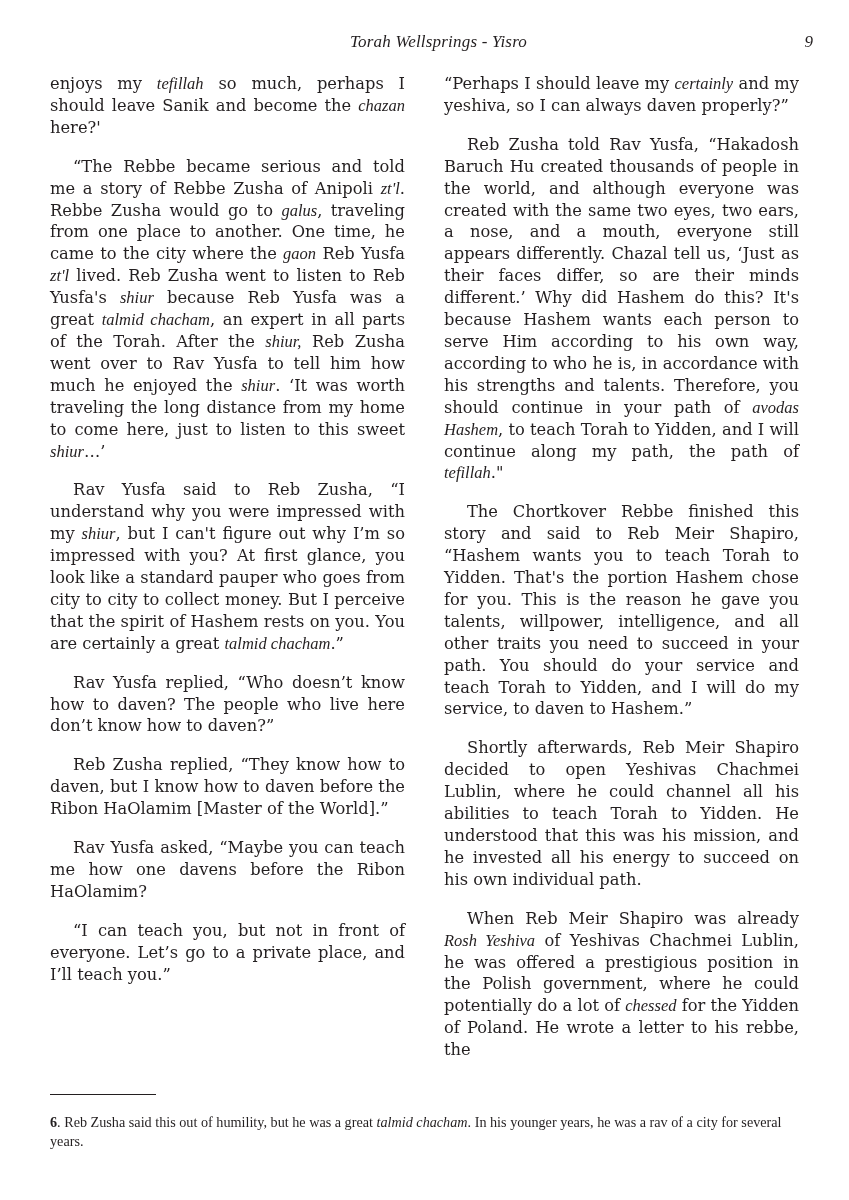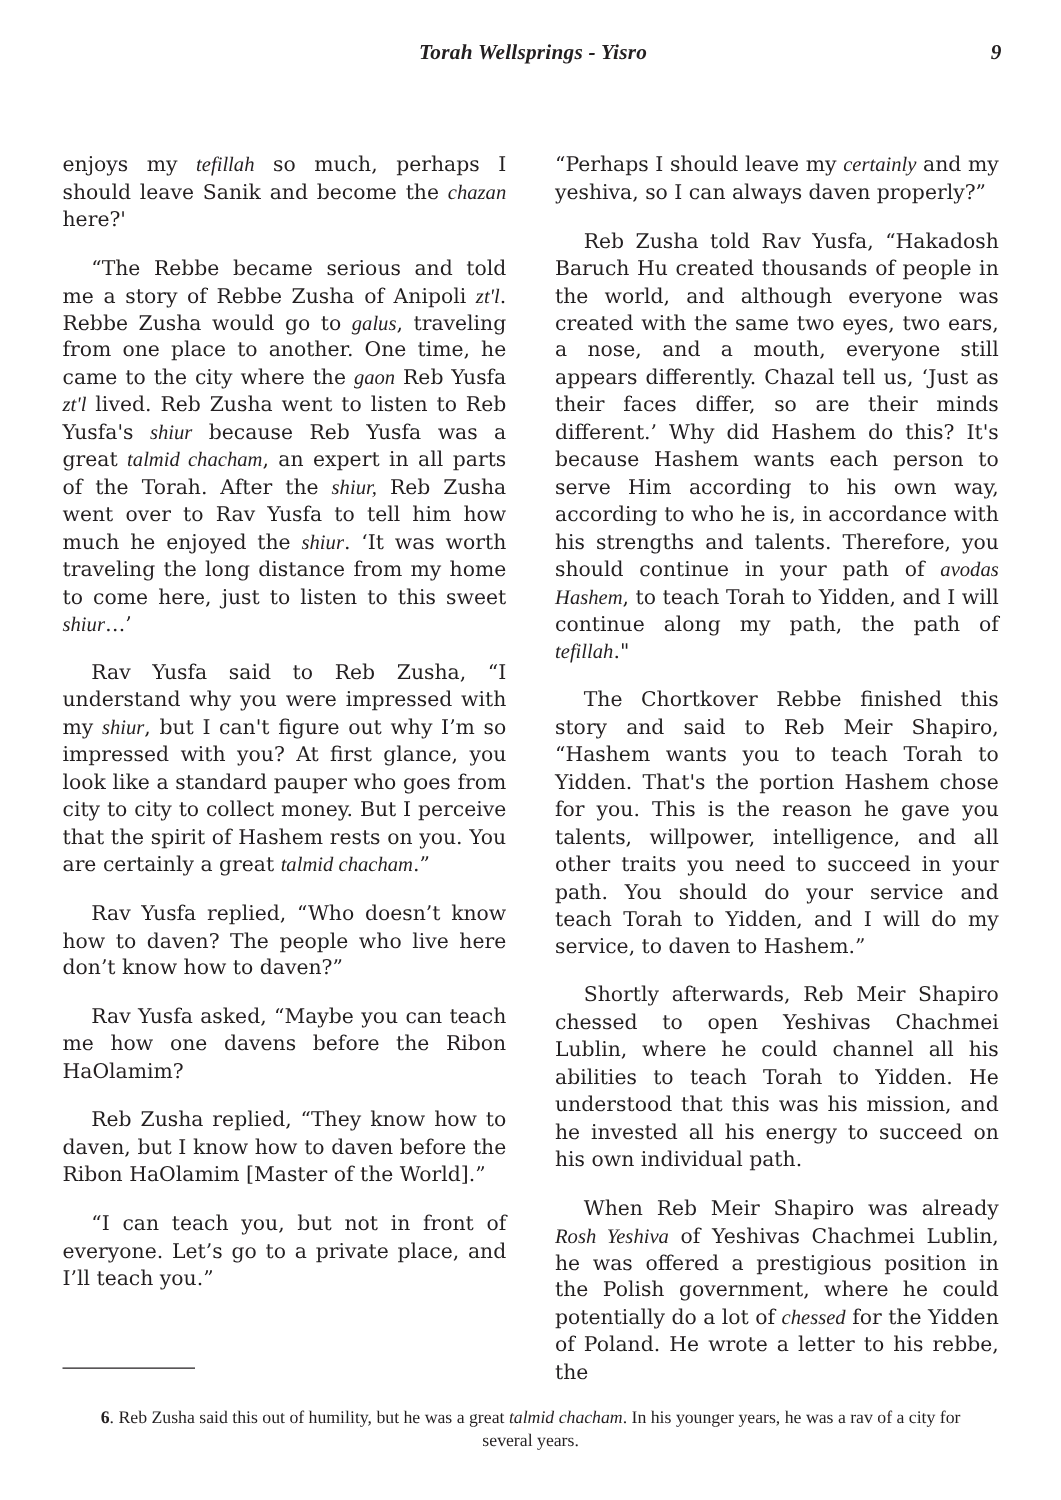--- a/index.html
+++ b/index.html
@@ -11,24 +11,23 @@
       width: 849px;
       height: 1200px;
       position: relative;
       overflow: hidden;
       color: #231f20;
       font-family: "DejaVu Serif", "Liberation Serif", serif;
     }
     .page-header {
       position: absolute;
       top: 32px;
-      left: 52px;
+      left: 64px;
       width: 749px;
       height: 24px;
-      font-weight: bold;
     }
     .running-title {
       position: absolute;
       left: 0;
       right: 0;
       text-align: center;
       font-family: "Liberation Serif", serif;
       font-style: italic;
       font-size: 17px;
       letter-spacing: 0.2px;
@@ -54,21 +53,20 @@
     .para {
       margin: 0 0 17px 0;
       font-size: 16.3px;
       line-height: 21.9px;
       text-align: justify;
       text-indent: 23px;
       hyphens: none;
     }
     .para.no-indent {
       text-indent: 0;
-      margin-top: 48px;
     }
     .para em {
       font-family: "Liberation Serif", serif;
       font-style: italic;
       font-size: 16.5px;
     }
     .para sup {
       font-size: 9px;
       line-height: 0;
     }
@@ -80,25 +78,25 @@
       height: 0;
       border-top: 1.3px solid #231f20;
     }
     .footnotes {
       position: absolute;
       top: 1113px;
       left: 50px;
       width: 749px;
     }
     .footnote {
-      margin: 12px;
+      margin: 0;
       font-family: "Liberation Serif", serif;
       font-size: 14.2px;
       line-height: 19px;
-      text-align: center;
+      text-align: left;
     }
     .footnote .fn-num {
       font-weight: bold;
     }
     .footnote em {
       font-style: italic;
     }
   </style>
 </head>
 <body>
@@ -107,29 +105,29 @@
   <div class="running-title">Torah Wellsprings - Yisro</div>
   <div class="page-number">9</div>
 </header>
 
 <main class="columns">
   <section class="column">
       <p class="para no-indent"><span>enjoys my </span><em>tefillah</em><span> so much, perhaps I should leave Sanik and become the </span><em>chazan</em><span> here?'</span></p>
       <p class="para"><span>“The Rebbe became serious and told me a story of Rebbe Zusha of Anipoli </span><em>zt'l</em><span>. Rebbe Zusha would go to </span><em>galus</em><span>, traveling from one place to another. One time, he came to the city where the </span><em>gaon</em><span> Reb Yusfa </span><em>zt'l</em><span> lived. Reb Zusha went to listen to Reb Yusfa's </span><em>shiur</em><span> because Reb Yusfa was a great </span><em>talmid chacham</em><span>, an expert in all parts of the Torah. After the </span><em>shiur,</em><span> Reb Zusha went over to Rav Yusfa to tell him how much he enjoyed the </span><em>shiur</em><span>. ‘It was worth traveling the long distance from my home to come here, just to listen to this sweet </span><em>shiur</em><span>…’</span></p>
       <p class="para"><span>Rav Yusfa said to Reb Zusha, “I understand why you were impressed with my </span><em>shiur</em><span>, but I can't figure out why I’m so impressed with you? At first glance, you look like a standard pauper who goes from city to city to collect money. But I perceive that the spirit of Hashem rests on you. You are certainly a great </span><em>talmid chacham</em><span>.”</span></p>
       <p class="para"><span>Rav Yusfa replied, “Who doesn’t know how to daven? The people who live here don’t know how to daven?”</span></p>
+      <p class="para"><span>Reb Zusha replied, “They know how to daven, but I know how to daven before the Ribon HaOlamim [Master of the World].”</span></p>
       <p class="para"><span>Rav Yusfa asked, “Maybe you can teach me how one davens before the Ribon HaOlamim?</span></p>
-      <p class="para"><span>Reb Zusha replied, “They know how to daven, but I know how to daven before the Ribon HaOlamim [Master of the World].”</span></p>
       <p class="para"><span>“I can teach you, but not in front of everyone. Let’s go to a private place, and I’ll teach you.”</span></p>
     </section>
   <section class="column">
       <p class="para no-indent"><span>“Perhaps I should leave my </span><em>certainly</em><span> and my yeshiva, so I can always daven properly?”</span></p>
       <p class="para"><span>Reb Zusha told Rav Yusfa, “Hakadosh Baruch Hu created thousands of people in the world, and although everyone was created with the same two eyes, two ears, a nose, and a mouth, everyone still appears differently. Chazal tell us, ‘Just as their faces differ, so are their minds different.’ Why did Hashem do this? It's because Hashem wants each person to serve Him according to his own way, according to who he is, in accordance with his strengths and talents. Therefore, you should continue in your path of </span><em>avodas Hashem</em><span>, to teach Torah to Yidden, and I will continue along my path, the path of </span><em>tefillah</em><span>."</span></p>
       <p class="para"><span>The Chortkover Rebbe finished this story and said to Reb Meir Shapiro, “Hashem wants you to teach Torah to Yidden. That's the portion Hashem chose for you. This is the reason he gave you talents, willpower, intelligence, and all other traits you need to succeed in your path. You should do your service and teach Torah to Yidden, and I will do my service, to daven to Hashem.”</span></p>
-      <p class="para"><span>Shortly afterwards, Reb Meir Shapiro chessed to open Yeshivas Chachmei Lublin, where he could channel all his abilities to teach Torah to Yidden. He understood that this was his mission, and he invested all his energy to succeed on his own individual path.</span></p>
+      <p class="para"><span>Shortly afterwards, Reb Meir Shapiro decided to open Yeshivas Chachmei Lublin, where he could channel all his abilities to teach Torah to Yidden. He understood that this was his mission, and he invested all his energy to succeed on his own individual path.</span></p>
       <p class="para"><span>When Reb Meir Shapiro was already </span><em>Rosh Yeshiva</em><span> of Yeshivas Chachmei Lublin, he was offered a prestigious position in the Polish government, where he could potentially do a lot of </span><em>chessed</em><span> for the Yidden of Poland. He wrote a letter to his rebbe, the</span></p>
     </section>
 </main>
 
 <div class="footnote-rule"></div>
 <section class="footnotes">
     <p class="footnote"><span class="fn-num">6</span><span>. Reb Zusha said this out of humility, but he was a great </span><em>talmid chacham</em><span>. In his younger years, he was a rav of a city for several years.</span></p>
   </section>
 
 </body></html>

